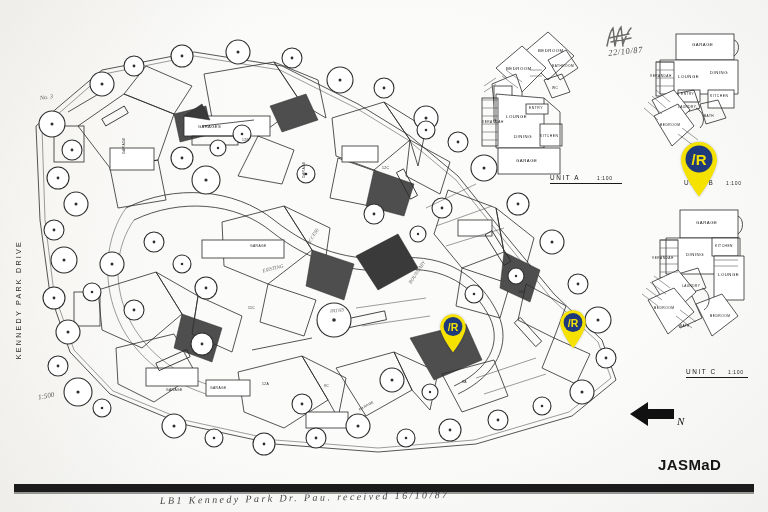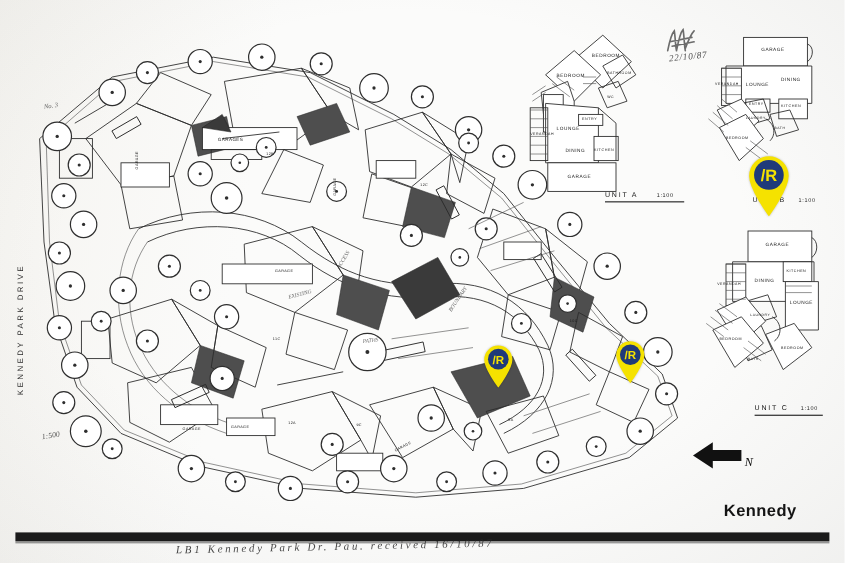--- a/index.html
+++ b/index.html
@@ -629,17 +629,17 @@
              M20,20 C23,12 26,6 28,4 M6,14 L26,10 M8,18 L28,14" fill="none" stroke="#2a2a2a" stroke-width="1.5" stroke-linecap="round" opacity=".85"></path>
   </svg>
 
   <div class="hand" id="hand-date">22/10/87</div>
   <div class="hand" id="hand-scale">1:500</div>
   <div class="hand" id="hand-s2">No. 3</div>
 
   <div id="darkband"></div>
 
 
-  <div id="jasmad">Kennedy</div>
+  <div id="jasmad">JASMaD</div>
 
   <div class="hand" id="hand-note">LB1  Kennedy Park Dr. Pau.    received   16/10/87</div>
 
 </div>
 
 </body></html>

